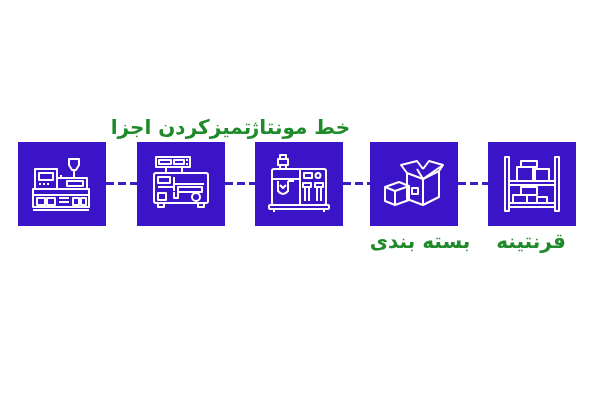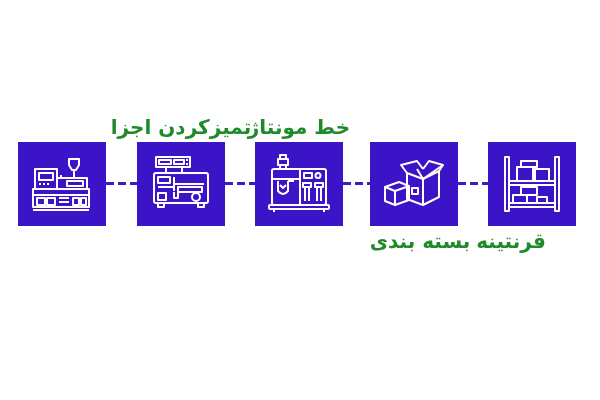--- a/index.html
+++ b/index.html
@@ -168,15 +168,15 @@
       <rect x="36" y="18" width="14" height="12"></rect>
       <rect x="14" y="44" width="14" height="8"></rect>
       <rect x="22" y="36" width="16" height="8"></rect>
       <rect x="38" y="46" width="10" height="6"></rect>
     </svg>
   </div>
 
   <div class="label top" style="left:181px;">تمیزکردن اجزا</div>
   <div class="label top" style="left:299px;">خط مونتاژ</div>
   <div class="label bottom" style="left:420px;">بسته بندی</div>
-  <div class="label bottom" style="left:511px;text-align:center;">قرنتینه</div>
+  <div class="label bottom" style="left:531px;text-align:center;">قرنتینه</div>
 
 </div>
 
 </body></html>

